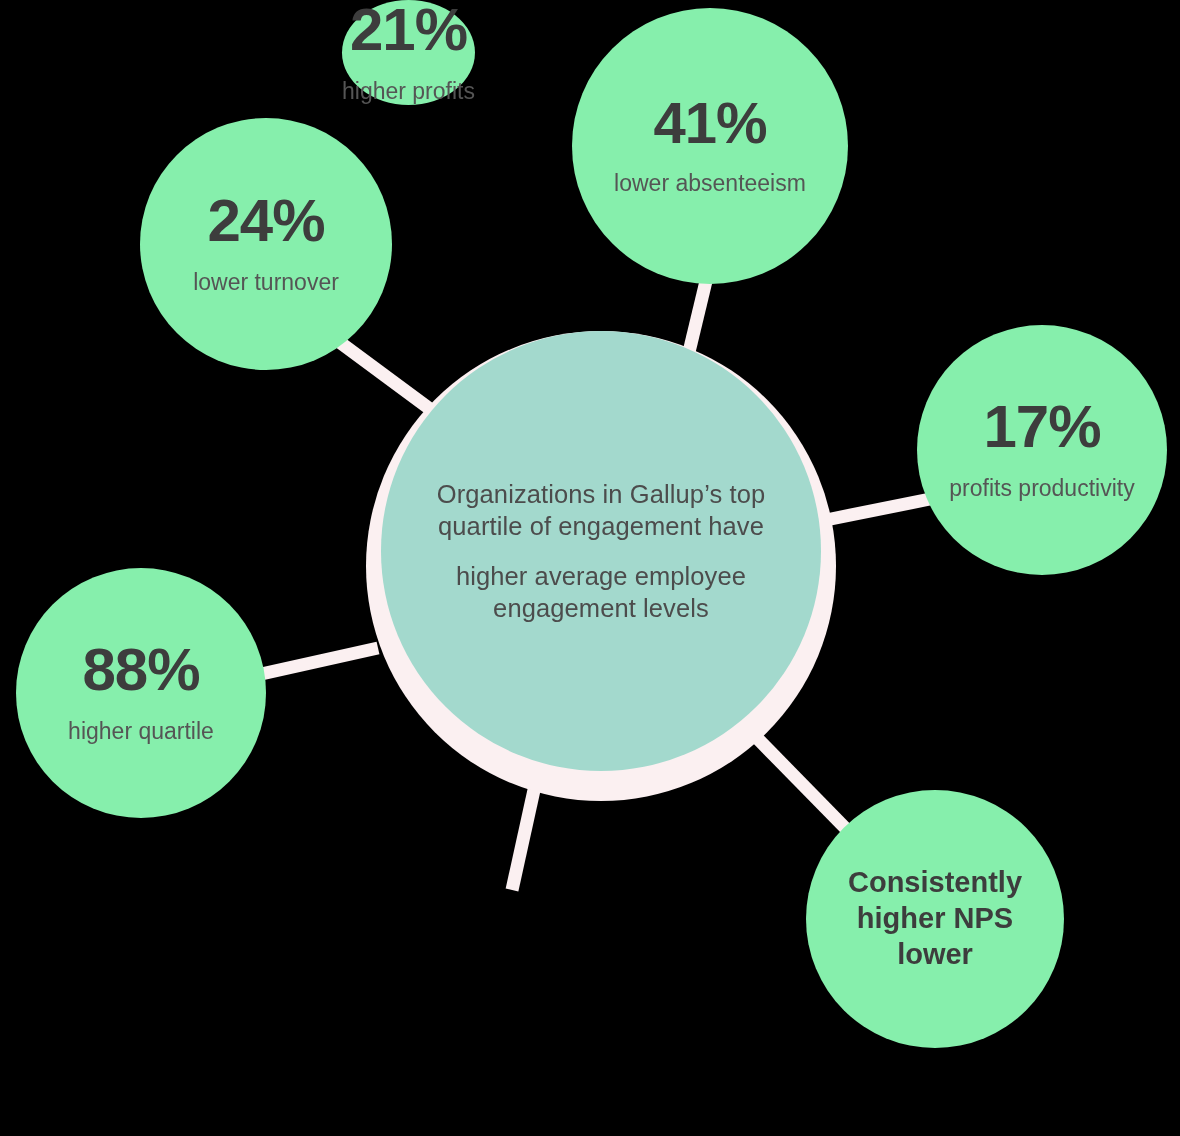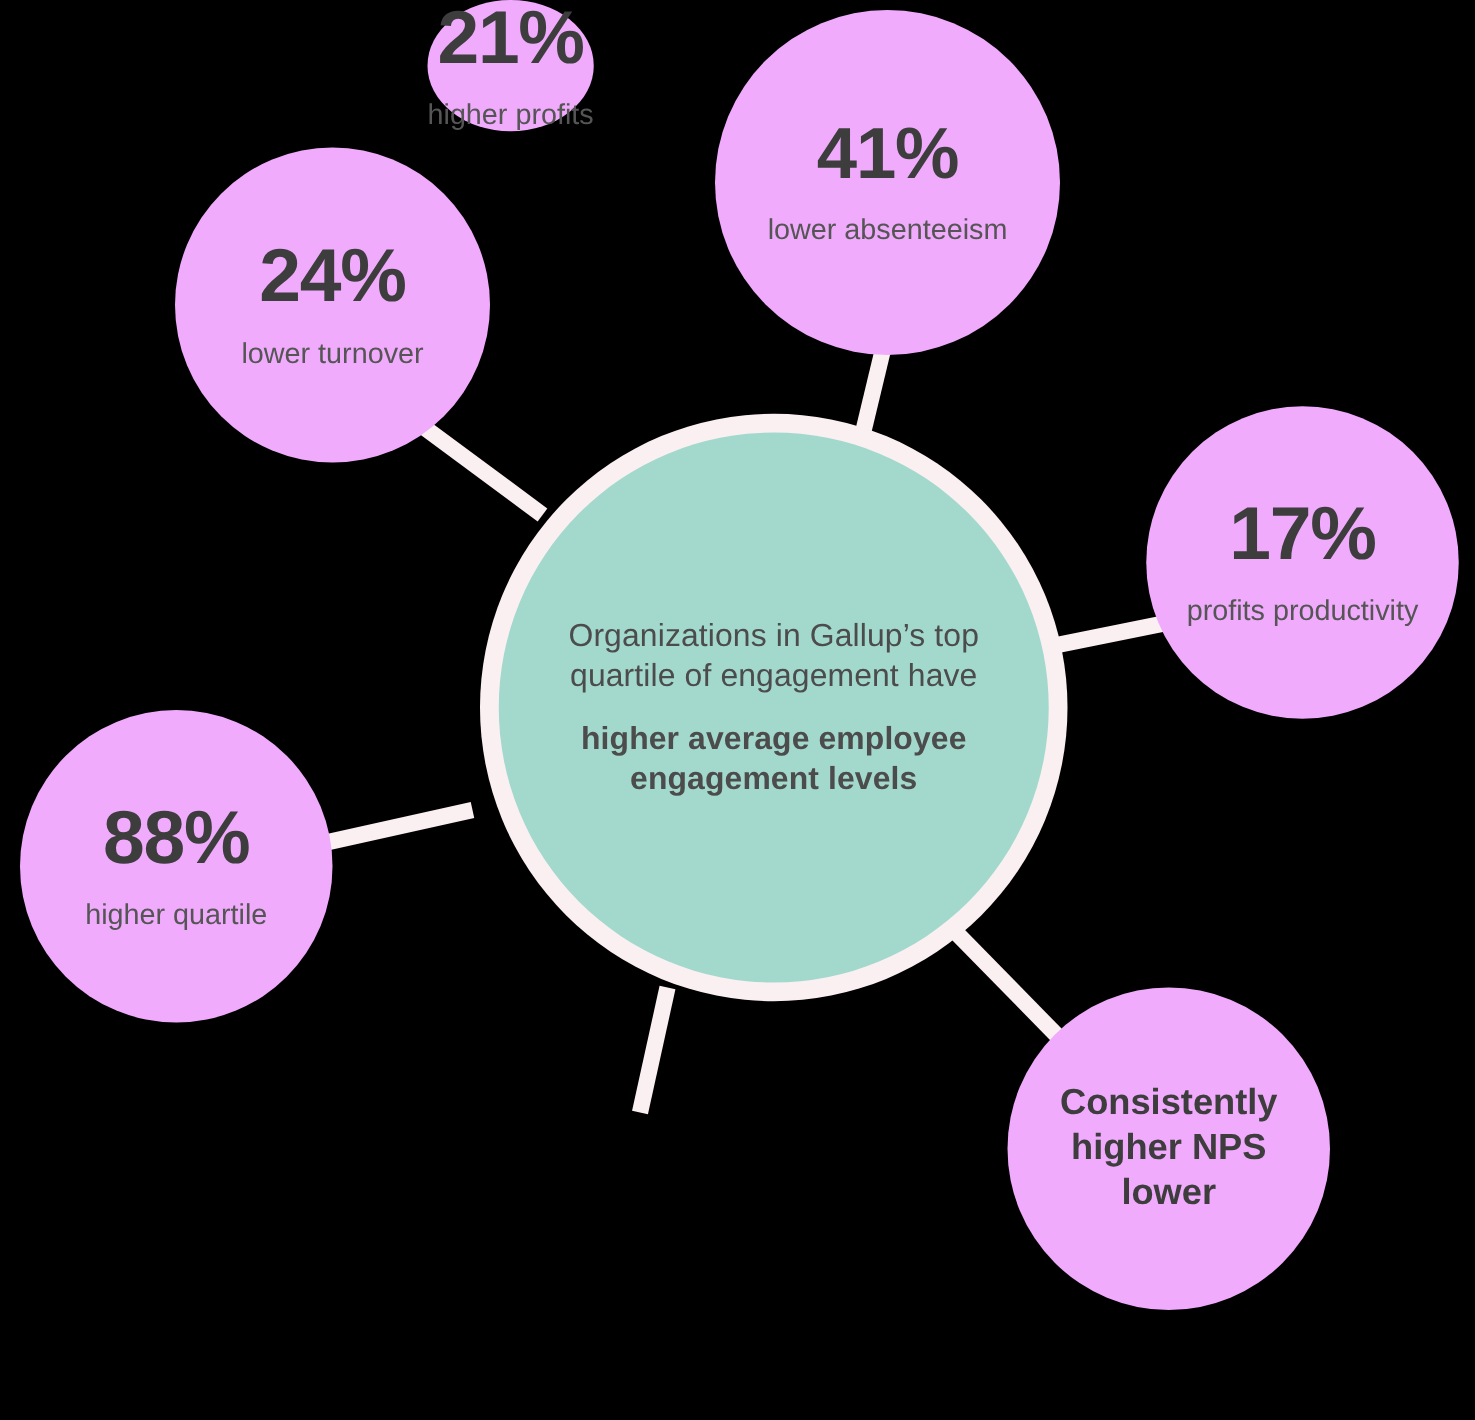--- a/index.html
+++ b/index.html
@@ -19,28 +19,28 @@
     position: absolute;
     left: 0;
     top: 0;
     width: 1180px;
     height: 1136px;
   }
 
   
   .hub {
     position: absolute;
-    left: 384px;
+    left: 366px;
     top: 331px;
     width: 470px;
     height: 470px;
     border-radius: 50%;
     background: #fbf0f1;
     display: flex;
-    align-items: center;
+    align-items: flex-start;
     justify-content: center;
   }
   .hub-inner {
     width: 440px;
     height: 440px;
     border-radius: 50%;
     background: #a3d9cd;
     display: flex;
     flex-direction: column;
     align-items: center;
@@ -62,31 +62,31 @@
     font-weight: 700;
     color: #3d3d3d;
     line-height: .97;
     letter-spacing: -2px;
     margin: 4px 0 0 0;
   }
   .hub-tail {
     font-size: 25.5px;
     line-height: 1.26;
     color: #4c4c4c;
-    font-weight: 700;
+    font-weight: 400;
     letter-spacing: .1px;
     max-width: 340px;
     margin-top: 18px;
   }
 
   
   .bubble {
     position: absolute;
     border-radius: 50%;
-    background: #f0abfc;
+    background: #86efac;
     display: flex;
     flex-direction: column;
     align-items: center;
     justify-content: center;
     text-align: center;
     box-sizing: border-box;
   }
   .bubble .stat {
     font-size: 60px;
     font-weight: 700;

